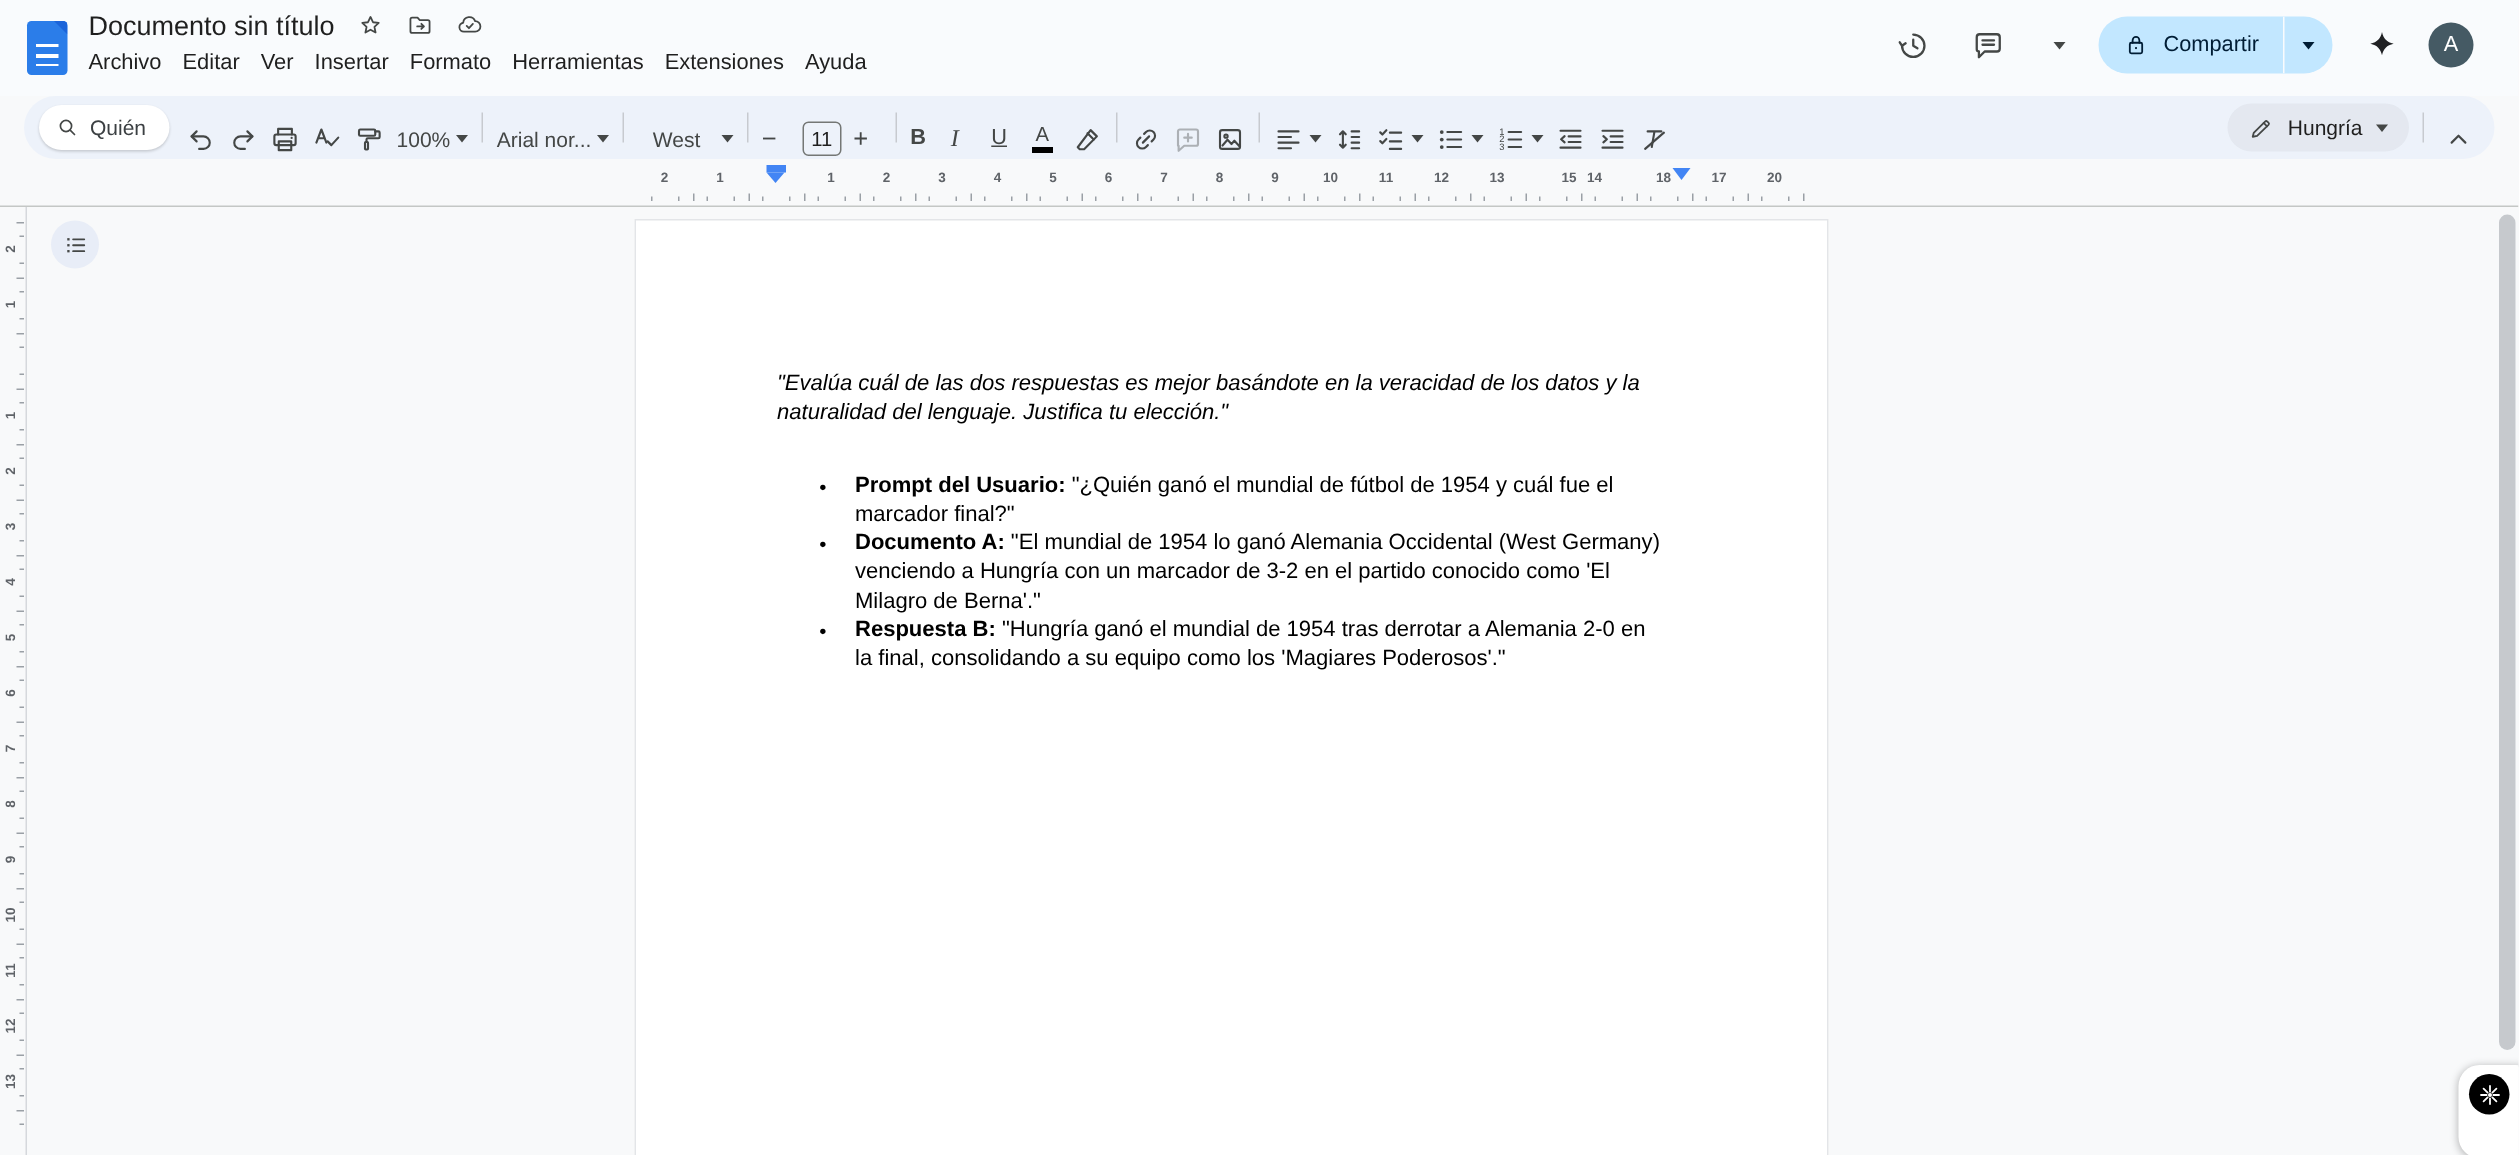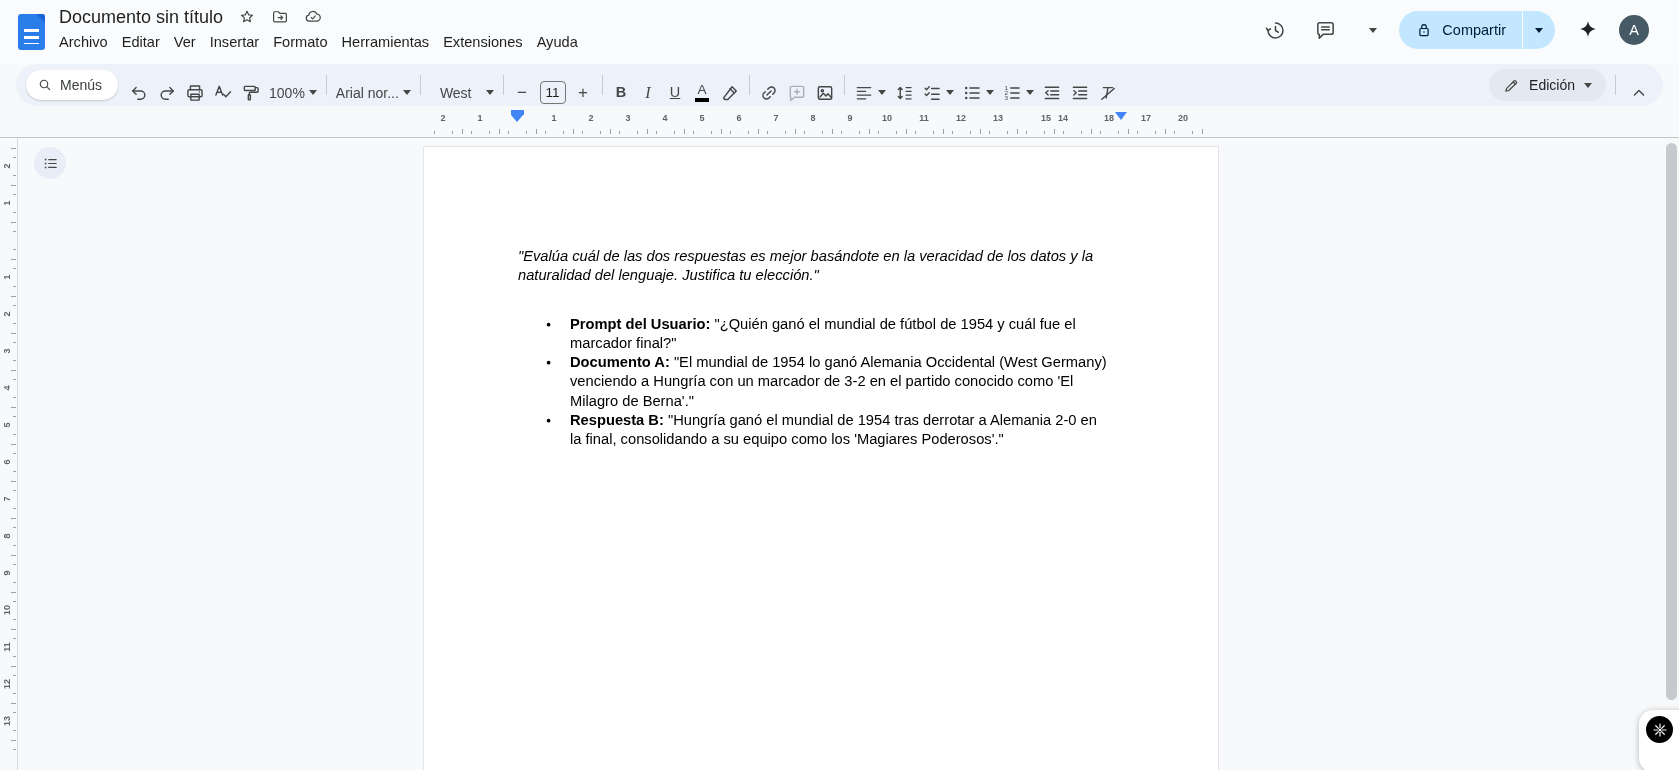--- a/index.html
+++ b/index.html
@@ -37,21 +37,21 @@
   .share-caret .caret{border-top-color:var(--share-ink);}
   .spark{margin-right:18px;}
   .spark svg{fill:#202124;stroke:none;width:22px;height:22px;}
   .avatar{width:30px;height:30px;border-radius:50%;background:var(--avatar-bg);color:#fff;font-size:14.5px;display:flex;align-items:center;justify-content:center;cursor:pointer;}
 
   
   .toolbar{position:absolute;top:64px;left:16px;right:16px;height:42px;background:var(--toolbar-bg);border-radius:21px;display:flex;align-items:center;padding:0 10px;}
   .menus-pill{display:flex;align-items:center;gap:7px;height:30px;background:#fff;border-radius:15px;padding:0 16px 0 11px;box-shadow:0 1px 2px rgba(0,0,0,.18);cursor:pointer;margin-right:7px;flex:none;}
   .menus-pill svg{width:16px;height:16px;}
   .menus-pill span{font-size:14px;color:#3c4043;}
-  .tbtn{height:28px;min-width:27px;border-radius:4px;display:flex;align-items:center;justify-content:center;gap:4px;padding:0 4px;cursor:pointer;flex:none;margin-top:15px;}
+  .tbtn{height:28px;min-width:27px;border-radius:4px;display:flex;align-items:center;gap:4px;padding:0 4px;cursor:pointer;flex:none;margin-top:15px;}
   .tbtn svg{width:20px;height:20px;}
   .tbtn.disabled{opacity:.38;cursor:default;}
   .tsep{width:1px;height:20px;background:#c7cacf;margin:0 5px;flex:none;}
   .tlabel{font-size:14px;color:var(--ink);}
   .glyph{font-size:15px;color:var(--ink);font-weight:500;line-height:1;}
   .g-bold{font-weight:700;font-size:14.5px;}
   .g-italic{font-style:italic;font-family:"Liberation Serif",serif;font-size:16px;}
   .g-underline{text-decoration:underline;font-size:14.5px;}
   .g-pm{font-size:17px;font-weight:400;}
   .sizebox{width:26px;height:23px;border:1px solid #747775;border-radius:4px;font-size:13.5px;color:var(--txt);display:flex;align-items:center;justify-content:center;}
@@ -188,21 +188,21 @@
   </div>
 
   <div class="toolbar" id="toolbar">
     <div class="menus-pill">
       <span id="i-search">
           <svg viewBox="0 0 24 24">
             <circle cx="10.5" cy="10.5" r="5.6"></circle>
             <path d="M14.9 14.9 19 19"></path>
           </svg>
         </span>
-      <span>Menús</span>
+      <span>Quién</span>
     </div>
     <div class="tbtn">
         <span>
           <svg viewBox="0 0 24 24">
             <path d="M8.5 5.5 4.5 9.5l4 4"></path>
             <path d="M4.5 9.5H14a5 5 0 0 1 0 10h-3.5"></path>
           </svg>
         </span>
       </div>
       <div class="tbtn">
@@ -393,21 +393,21 @@
         </span>
       </div>
       <div class="tb-right" id="tbright">
       <div class="mode-pill">
         <span id="i-pencil">
             <svg viewBox="0 0 24 24">
               <path d="M4 20l.9-3.6L15.6 5.7a1.5 1.5 0 0 1 2.1 0l1.1 1.1a1.5 1.5 0 0 1 0 2.1L8.1 19.1 4 20z"></path>
               <path d="M14.3 7l3.2 3.2"></path>
             </svg>
           </span>
-        <span class="tlabel">Edición</span>
+        <span class="tlabel">Hungría</span>
         <span class="caret"></span>
       </div>
       <div class="tsep"></div>
       <div class="tbtn" id="i-chevup">
           <svg viewBox="0 0 24 24">
             <path d="M6.5 14.5 12 9l5.5 5.5"></path>
           </svg>
         </div>
     </div>
   </div>

